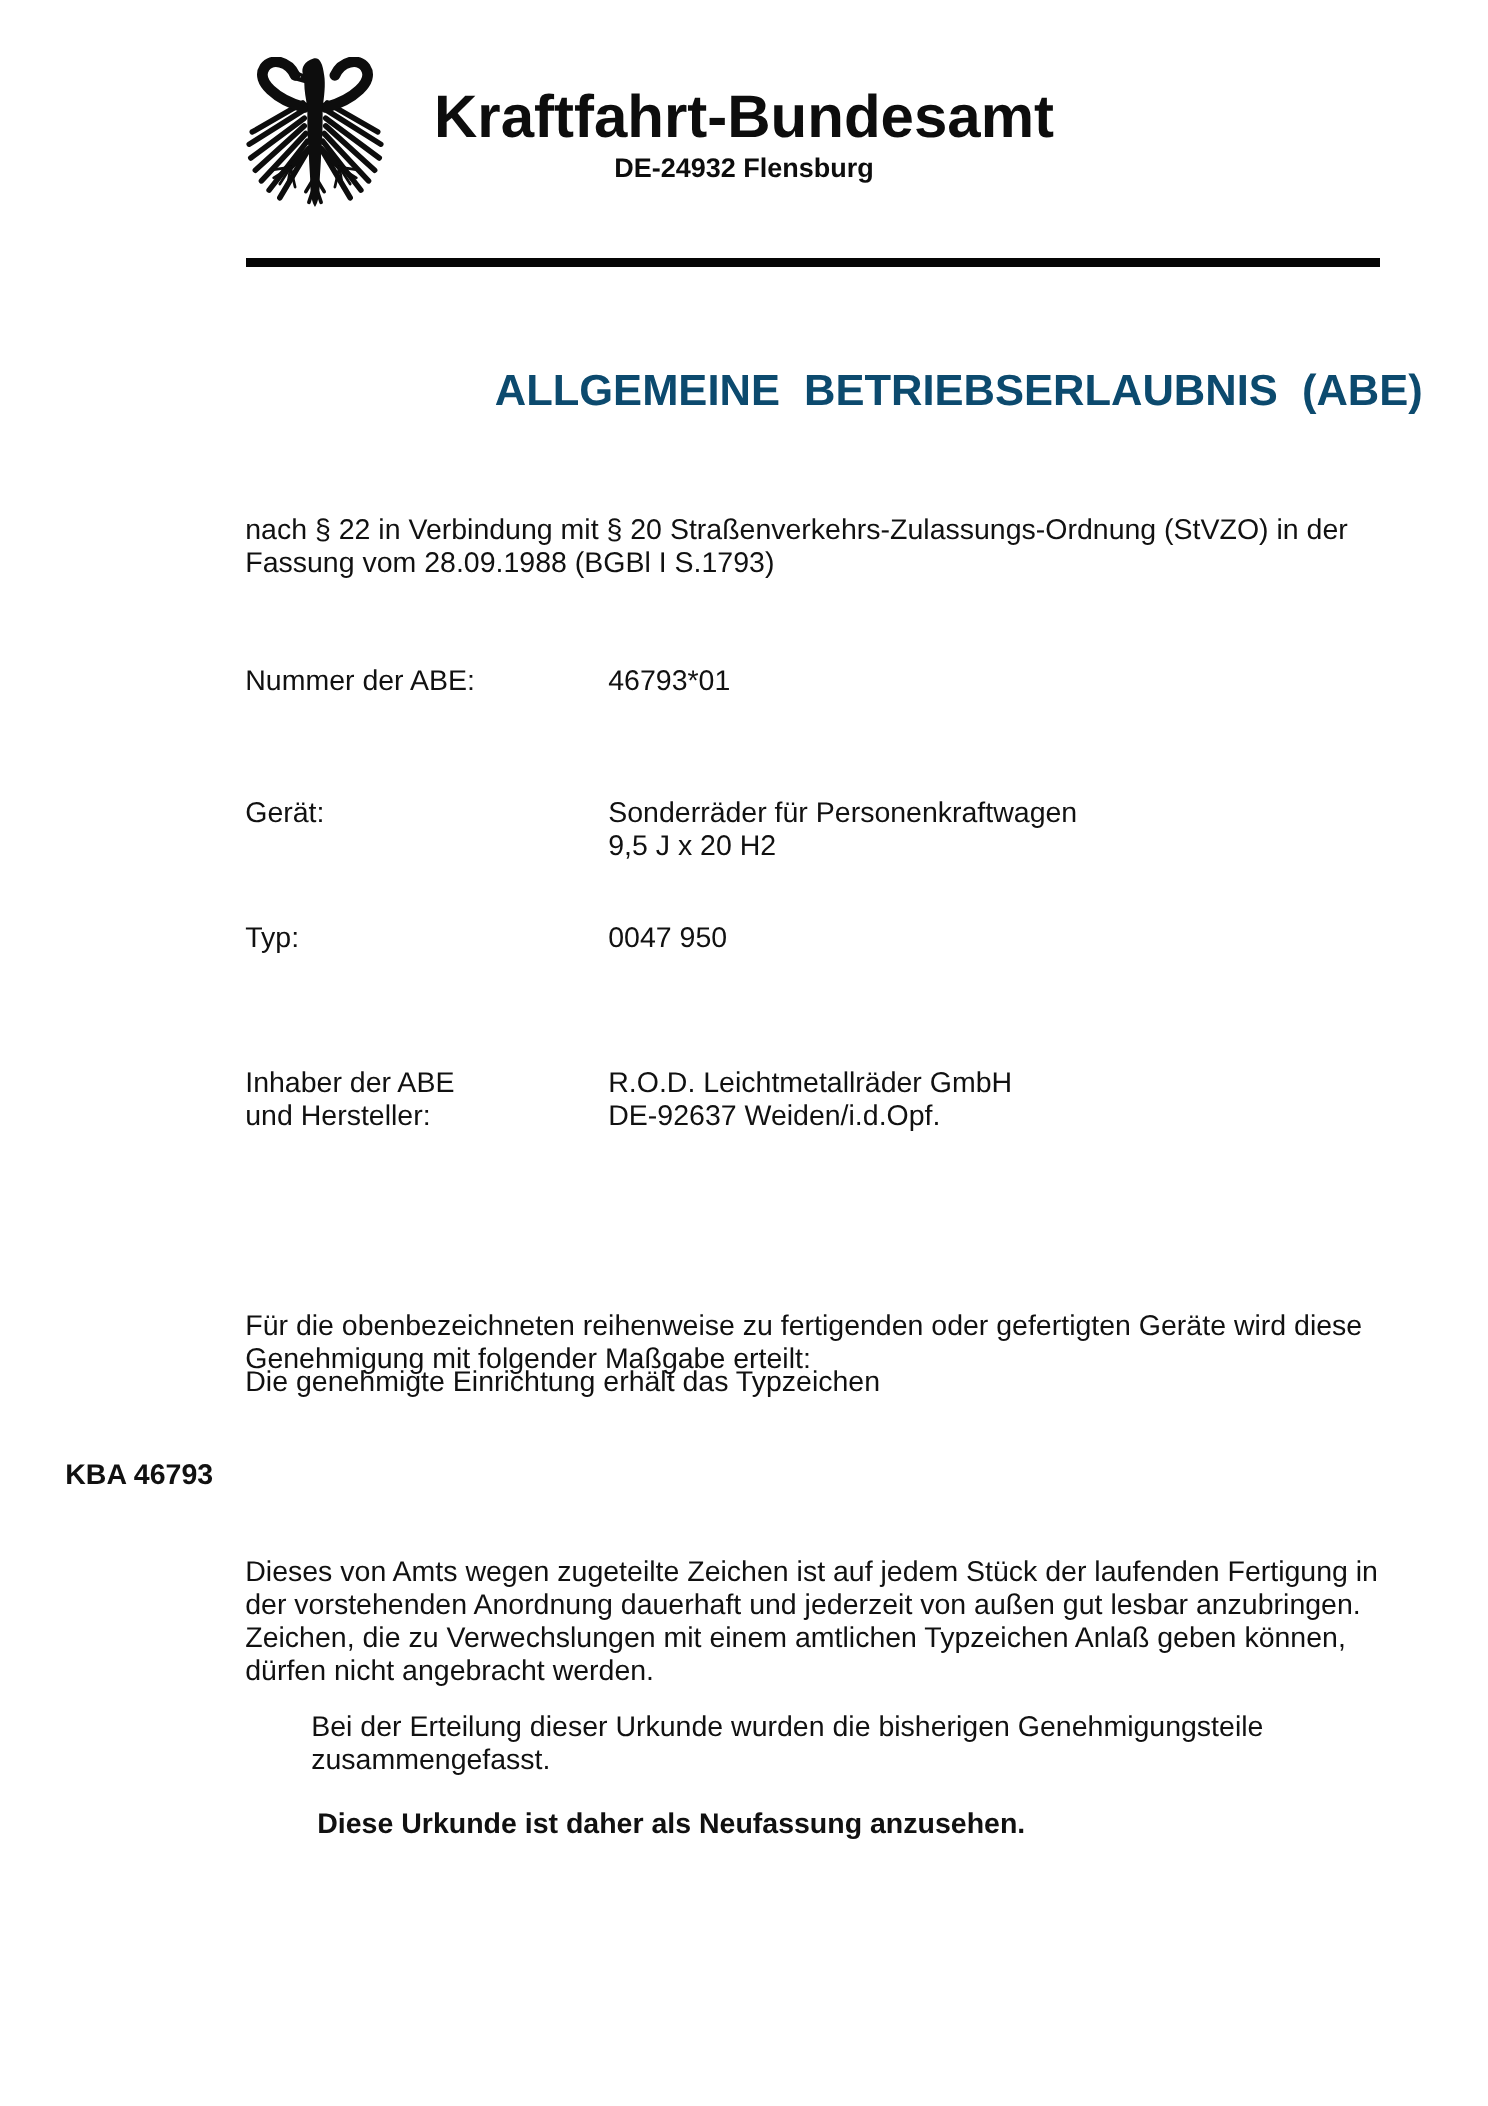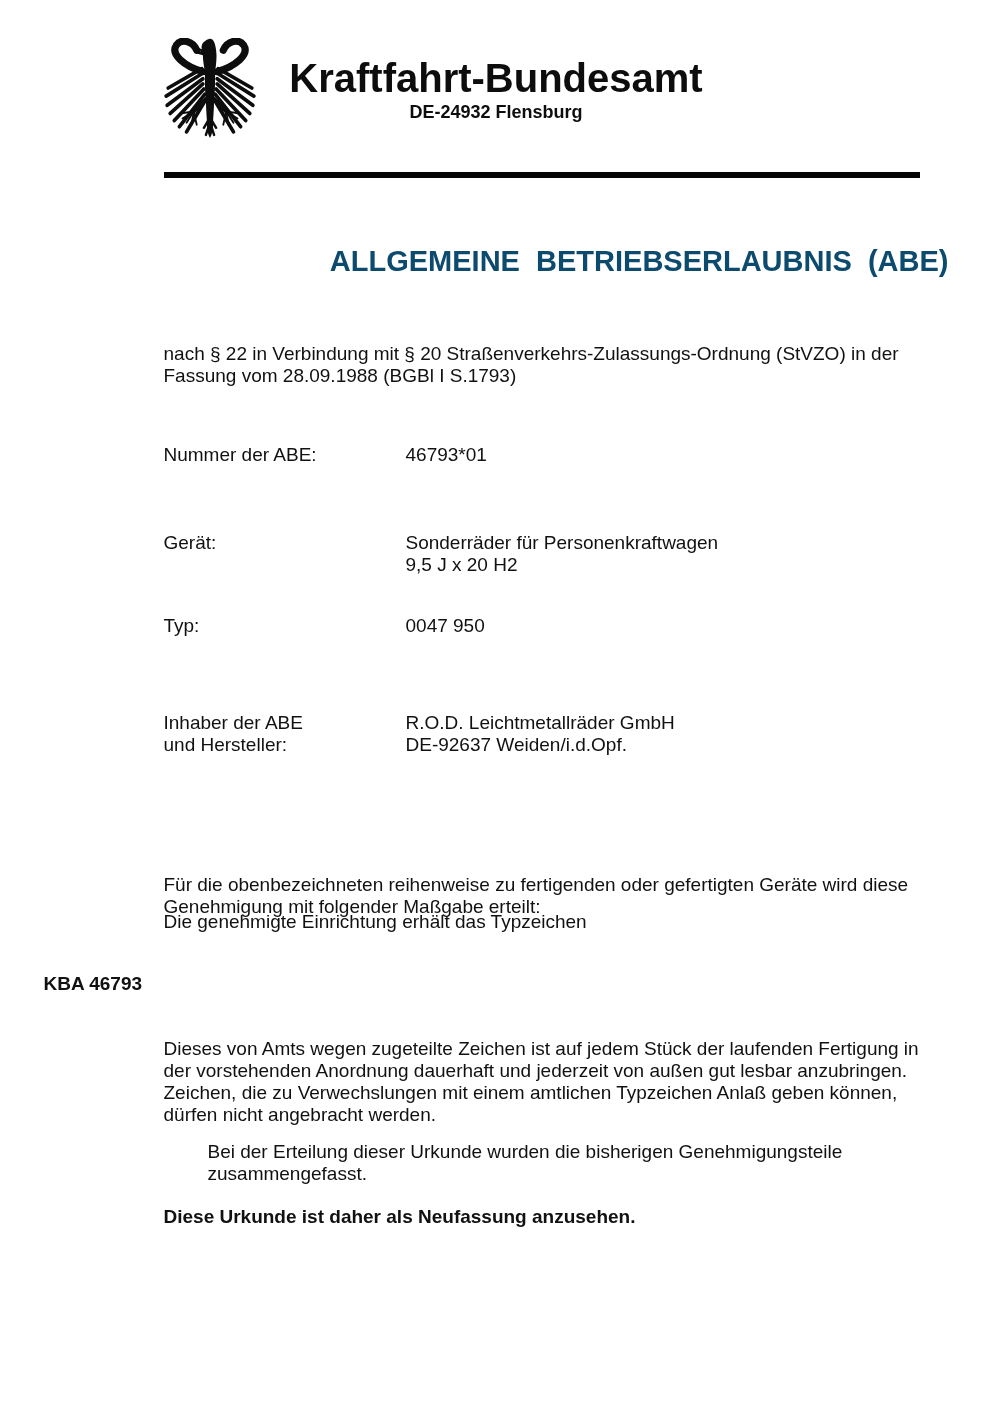--- a/index.html
+++ b/index.html
@@ -47,21 +47,21 @@
   .row1 { top: 444px; }
   .row2 { top: 532px; }
   .row3 { top: 615px; }
   .row4 { top: 712px; align-items: flex-end; }
 
   .grant { top: 826px; margin-top: 48px; }
   .mark-intro { top: 911px; }
   .type-mark { left: 0; right: 12px; top: 973px; text-align: left; font-weight: bold; }
   .marking { top: 1038px; }
   .consolidation { top: 1141px; margin-left: 44px; }
-  .restatement { top: 1206px; font-weight: bold; }
+  .restatement { top: 1206px; font-weight: bold; margin-left: 48px; }
 </style>
 </head>
 <body>
 
 <div class="page">
 
   <div class="abs eagle">
     <svg viewBox="0 0 94 100" xmlns="http://www.w3.org/2000/svg" aria-hidden="true">
       <g stroke="#0d0d0d" stroke-linecap="round" fill="none">
 

